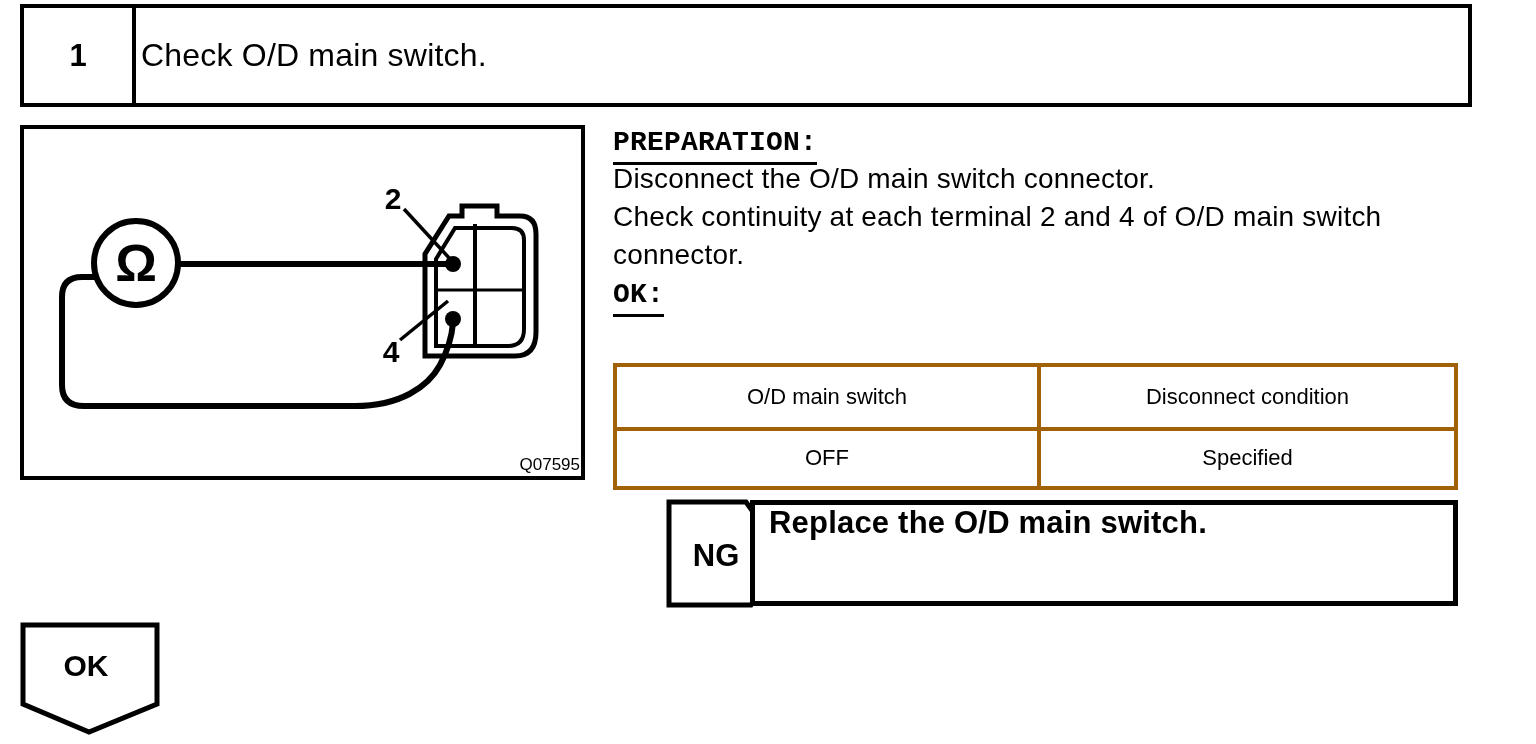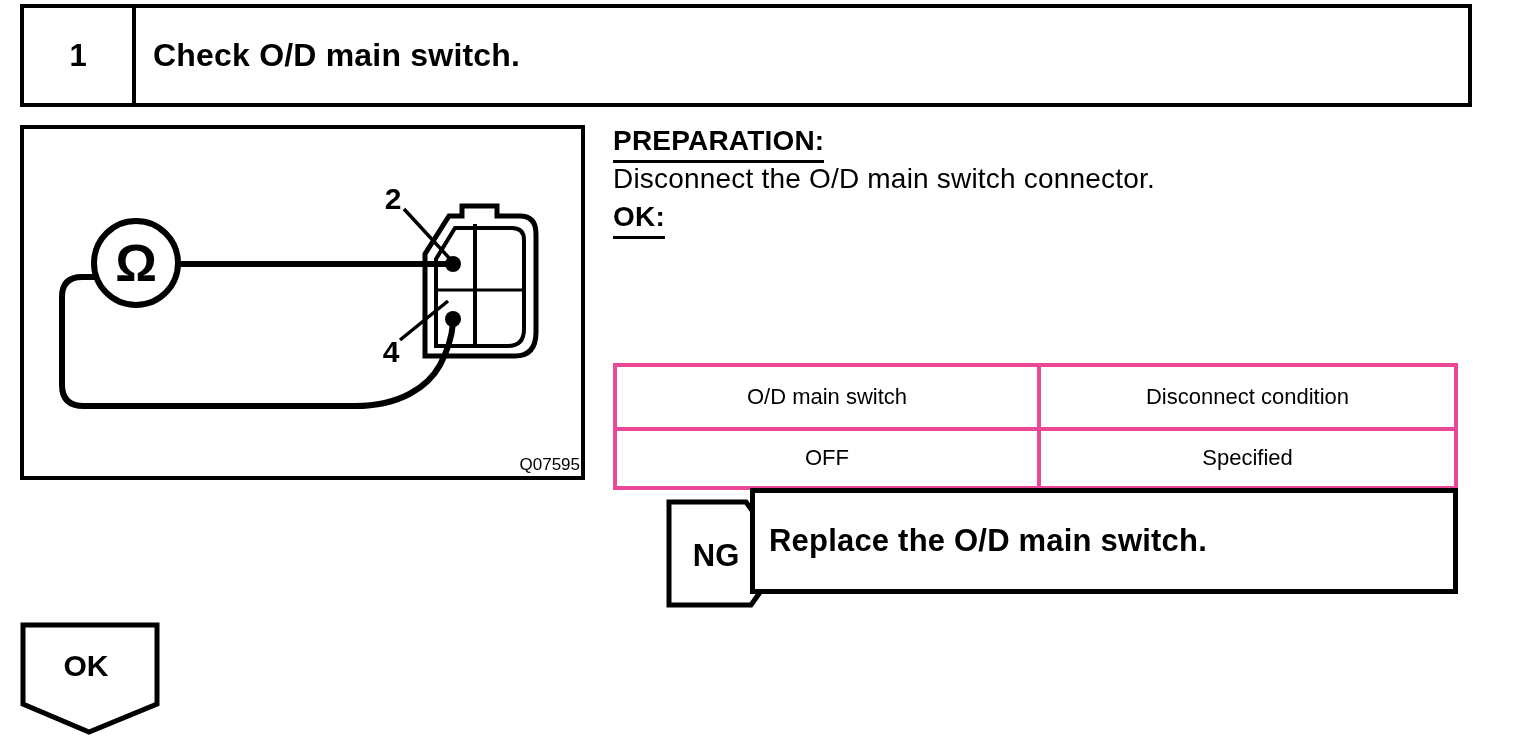--- a/index.html
+++ b/index.html
@@ -20,22 +20,22 @@
     display: flex; align-items: stretch;
     background: #fff;
   }
   .step-number {
     width: 112px; border-right: 4px solid #000;
     display: flex; align-items: center; justify-content: center;
     font-size: 31px; font-weight: bold;
   }
   .step-title {
     flex: 1; display: flex; align-items: center;
-    padding-left: 17px;
-    font-size: 32px; font-weight: bold;
+    padding-left: 5px;
+    font-size: 32px; font-weight: normal;
     letter-spacing: 0.2px;
   }
 
   
   .figure-panel {
     left: 20px; top: 125px; width: 565px; height: 355px;
     border: 4px solid #000; background: #fff;
   }
   .figure-panel svg { display: block; width: 557px; height: 347px; }
 
@@ -44,46 +44,47 @@
     left: 613px; top: 122px; width: 866px;
     font-size: 28px; line-height: 38px;
     letter-spacing: 0.2px;
   }
   .instr-line { height: 38px; white-space: nowrap; }
   .instr-wrap { }
   .heading {
     font-weight: bold;
     display: inline-block;
     border-bottom: 3px solid #000;
+    font-family: Liberation Mono, monospace;
   }
 
   
   .spec-table {
     left: 613px; top: 363px; width: 845px; height: 127px;
     border-collapse: collapse;
     table-layout: fixed;
     background: #fff;
   }
-  .spec-table, .spec-table th, .spec-table td { border: 4px solid #ec4899; }
+  .spec-table, .spec-table th, .spec-table td { border: 4px solid #a16207; }
   .spec-table th, .spec-table td {
     font-weight: normal; font-size: 22px;
     text-align: center; vertical-align: middle;
     padding: 0;
   }
   .spec-table col.c1 { width: 424px; }
   .spec-table tr.hrow { height: 44px; }
   .spec-table tr.drow { height: 41px; }
 
   
   .ng-arrow { left: 618px; top: 496px; width: 126px; height: 116px; padding-left: 48px; }
   .ng-arrow svg { display: block; width: 126px; height: 116px; }
   .ng-action-box {
-    left: 750px; top: 488px; width: 708px; height: 106px;
+    left: 750px; top: 500px; width: 708px; height: 106px;
     border: 5px solid #000;
-    display: flex; align-items: center;
+    display: flex; align-items: flex-start;
     padding-left: 14px;
     font-size: 31px; font-weight: bold;
     letter-spacing: 0.2px;
     background: #fff;
   }
 
   
   .ok-marker { left: 18px; top: 620px; width: 144px; height: 118px; }
   .ok-marker svg { display: block; width: 144px; height: 118px; }
 
@@ -126,20 +127,21 @@
 
       <text class="txt" x="556" y="341" font-size="17" text-anchor="end">Q07595</text>
     </svg>
   </div>
 
   <div class="abs instructions">
     <div class="instr-line">
       <span class="heading">PREPARATION:</span>
     </div>
     <div class="instr-line">Disconnect the O/D main switch connector.</div>
+    <div class="instr-wrap">Check continuity at each terminal 2 and 4 of O/D main switch connector.</div>
     <div class="instr-line">
       <span class="heading">OK:</span>
     </div>
   </div>
 
   <table class="abs spec-table">
     <colgroup>
         <col class="c1">
         <col>
       </colgroup>

